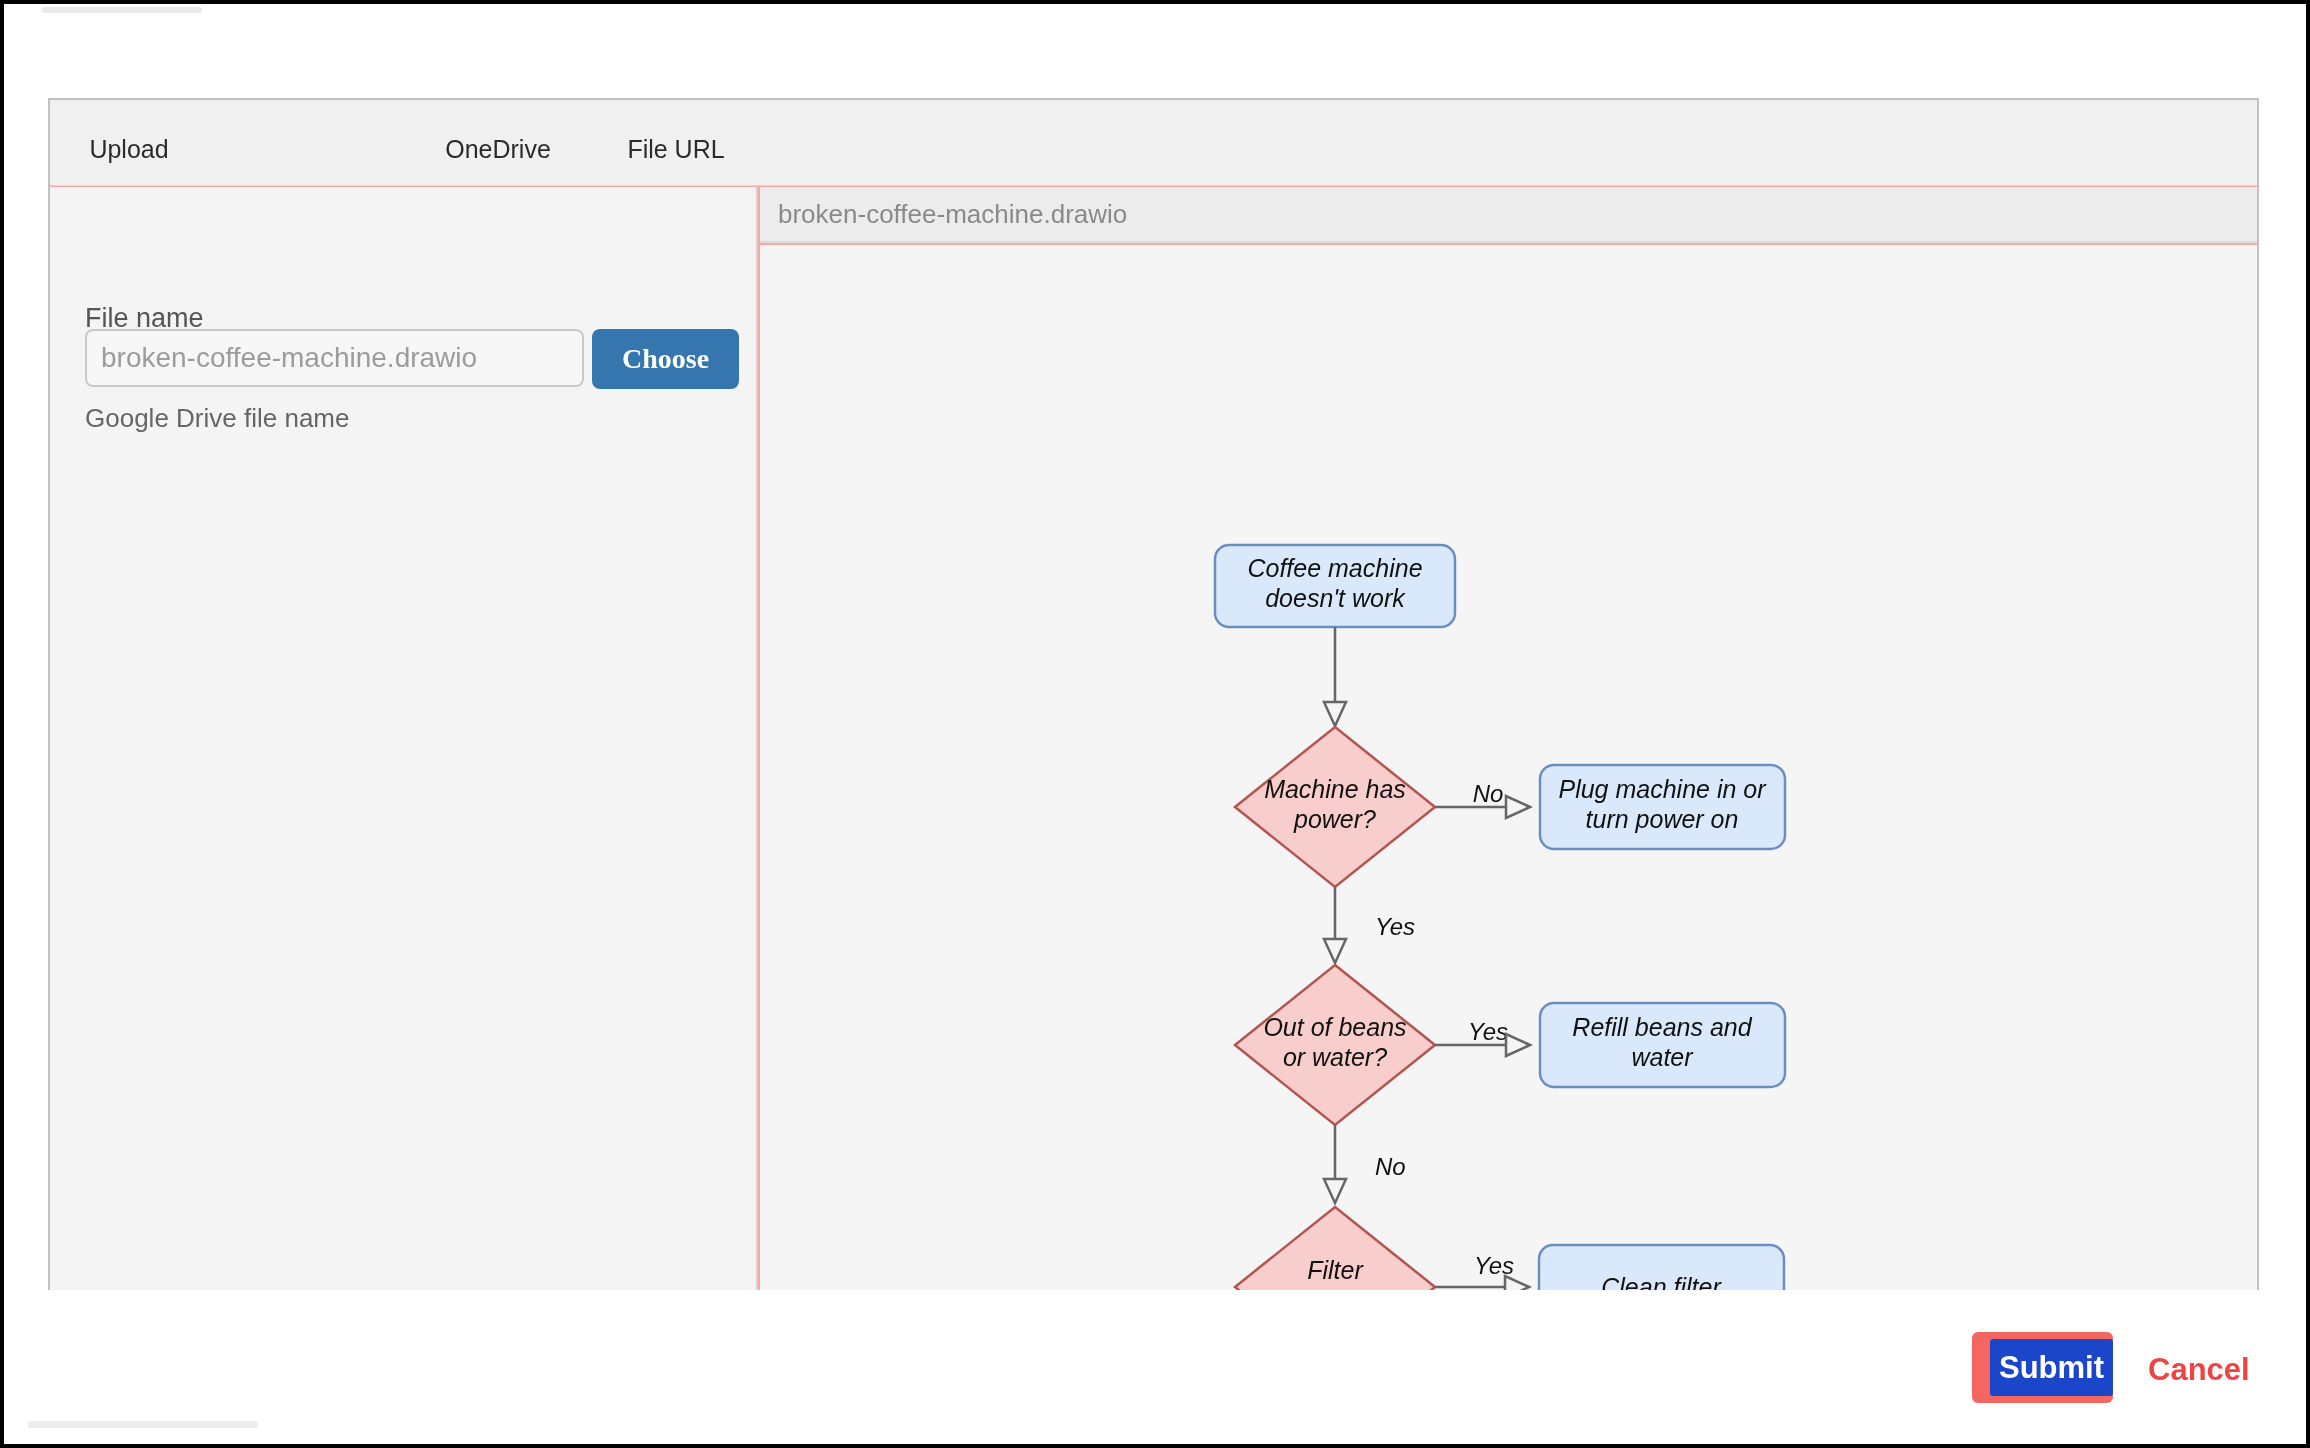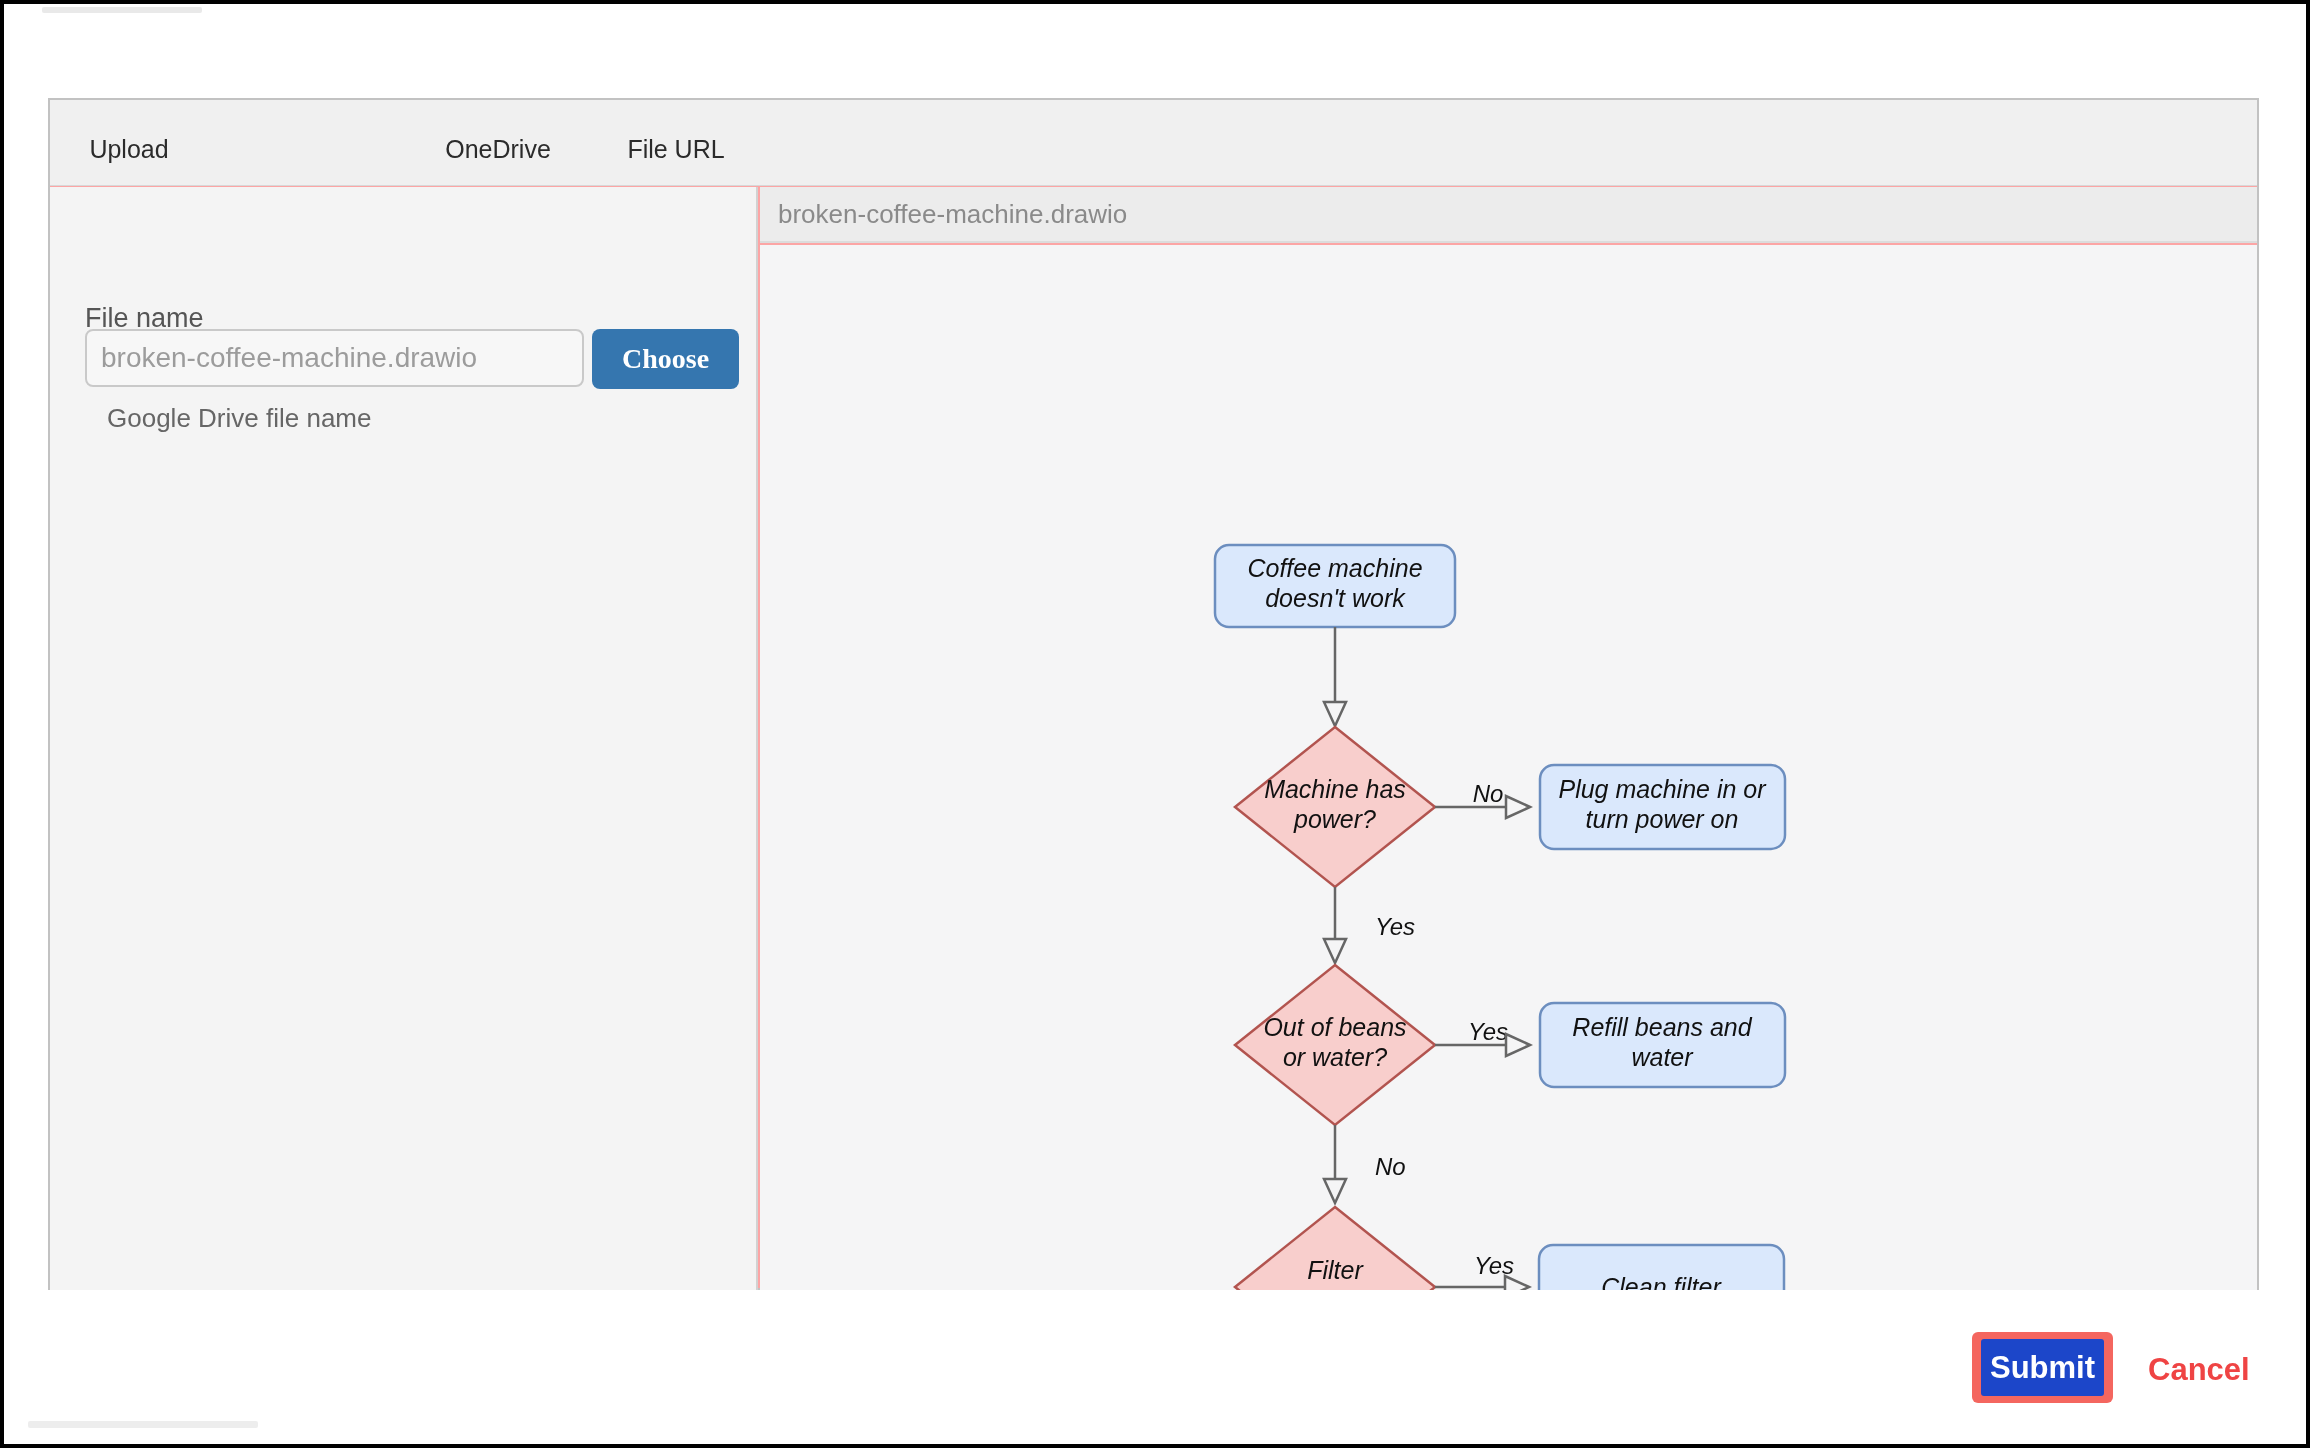--- a/index.html
+++ b/index.html
@@ -32,21 +32,21 @@
   .filename-label { position:absolute; left:35px; top:96px; font-size:27px; color:#555;margin-top:20px; }
   .filename-input { position:absolute; left:35px; top:142px; width:499px; height:58px;
                     border:2px solid #c9c9c9; border-radius:8px; background:#f7f7f7;
                     font-size:28px; color:#555; padding:0 14px;
                     font-family:"Liberation Sans", sans-serif; }
   .filename-input::placeholder { color:#9c9c9c; opacity:1; }
   .choose-btn { position:absolute; left:542px; top:142px; width:147px; height:60px;
                 background:#3576af; border:none; border-radius:8px; color:#fff;
                 font-size:28px; font-weight:bold; cursor:pointer;
                 font-family:Liberation Serif, serif; }
-  .helper-text { position:absolute; left:35px; top:216px; font-size:26px; color:#666;margin-left:22px; }
+  .helper-text { position:absolute; left:35px; top:216px; font-size:26px; color:#666; }
 
   
   .preview { position:absolute; left:710px; top:87px; width:1497px; height:1103px; }
   .preview-header { position:absolute; left:0; top:0; width:100%; height:56px;
                     background:#ececec; border-bottom:2px solid #dcdcdc;
                     display:flex; align-items:center; padding-left:18px;
                     font-size:26px; color:#8a8a8a; }
   .preview-body { position:absolute; left:0; top:58px; width:100%; height:1045px;
                   background:#f5f5f6; overflow:hidden;font-style:italic; }
   .preview-body svg { display:block; width:100%; height:100%; }
@@ -54,21 +54,21 @@
   svg text { font-family:"Liberation Sans", sans-serif; font-size:25px; fill:#111; }
   svg text.edge-label { font-size:24px; }
   .node-blue   { fill:#dae8fc; stroke:#6c8ebf; stroke-width:2.5; }
   .node-red    { fill:#f8cecc; stroke:#b2544f; stroke-width:2.5; }
   .edge-line   { stroke:#666; stroke-width:2.5; fill:none; }
   .edge-head   { fill:#f5f5f6; stroke:#666; stroke-width:2.5; }
 
   
   .submit-highlight { position:absolute; left:1972px; top:1332px; width:141px; height:71px;
                       background:#f4665f; border-radius:6px; display:flex;
-                      align-items:center; justify-content:center; }
+                      align-items:center; justify-content:flex-end; }
   .submit-btn { width:123px; height:57px; background:#1c46c9; border:none; border-radius:3px;
                 color:#fff; font-size:31px; font-weight:bold; cursor:pointer;
                 font-family:"Liberation Sans", sans-serif; }
   .cancel-link { position:absolute; left:2148px; top:1352px; font-size:31px; font-weight:700;
                  color:#ef4444; cursor:pointer; }
 </style>
 </head>
 <body>
 
 <div class="smudge a"></div>

